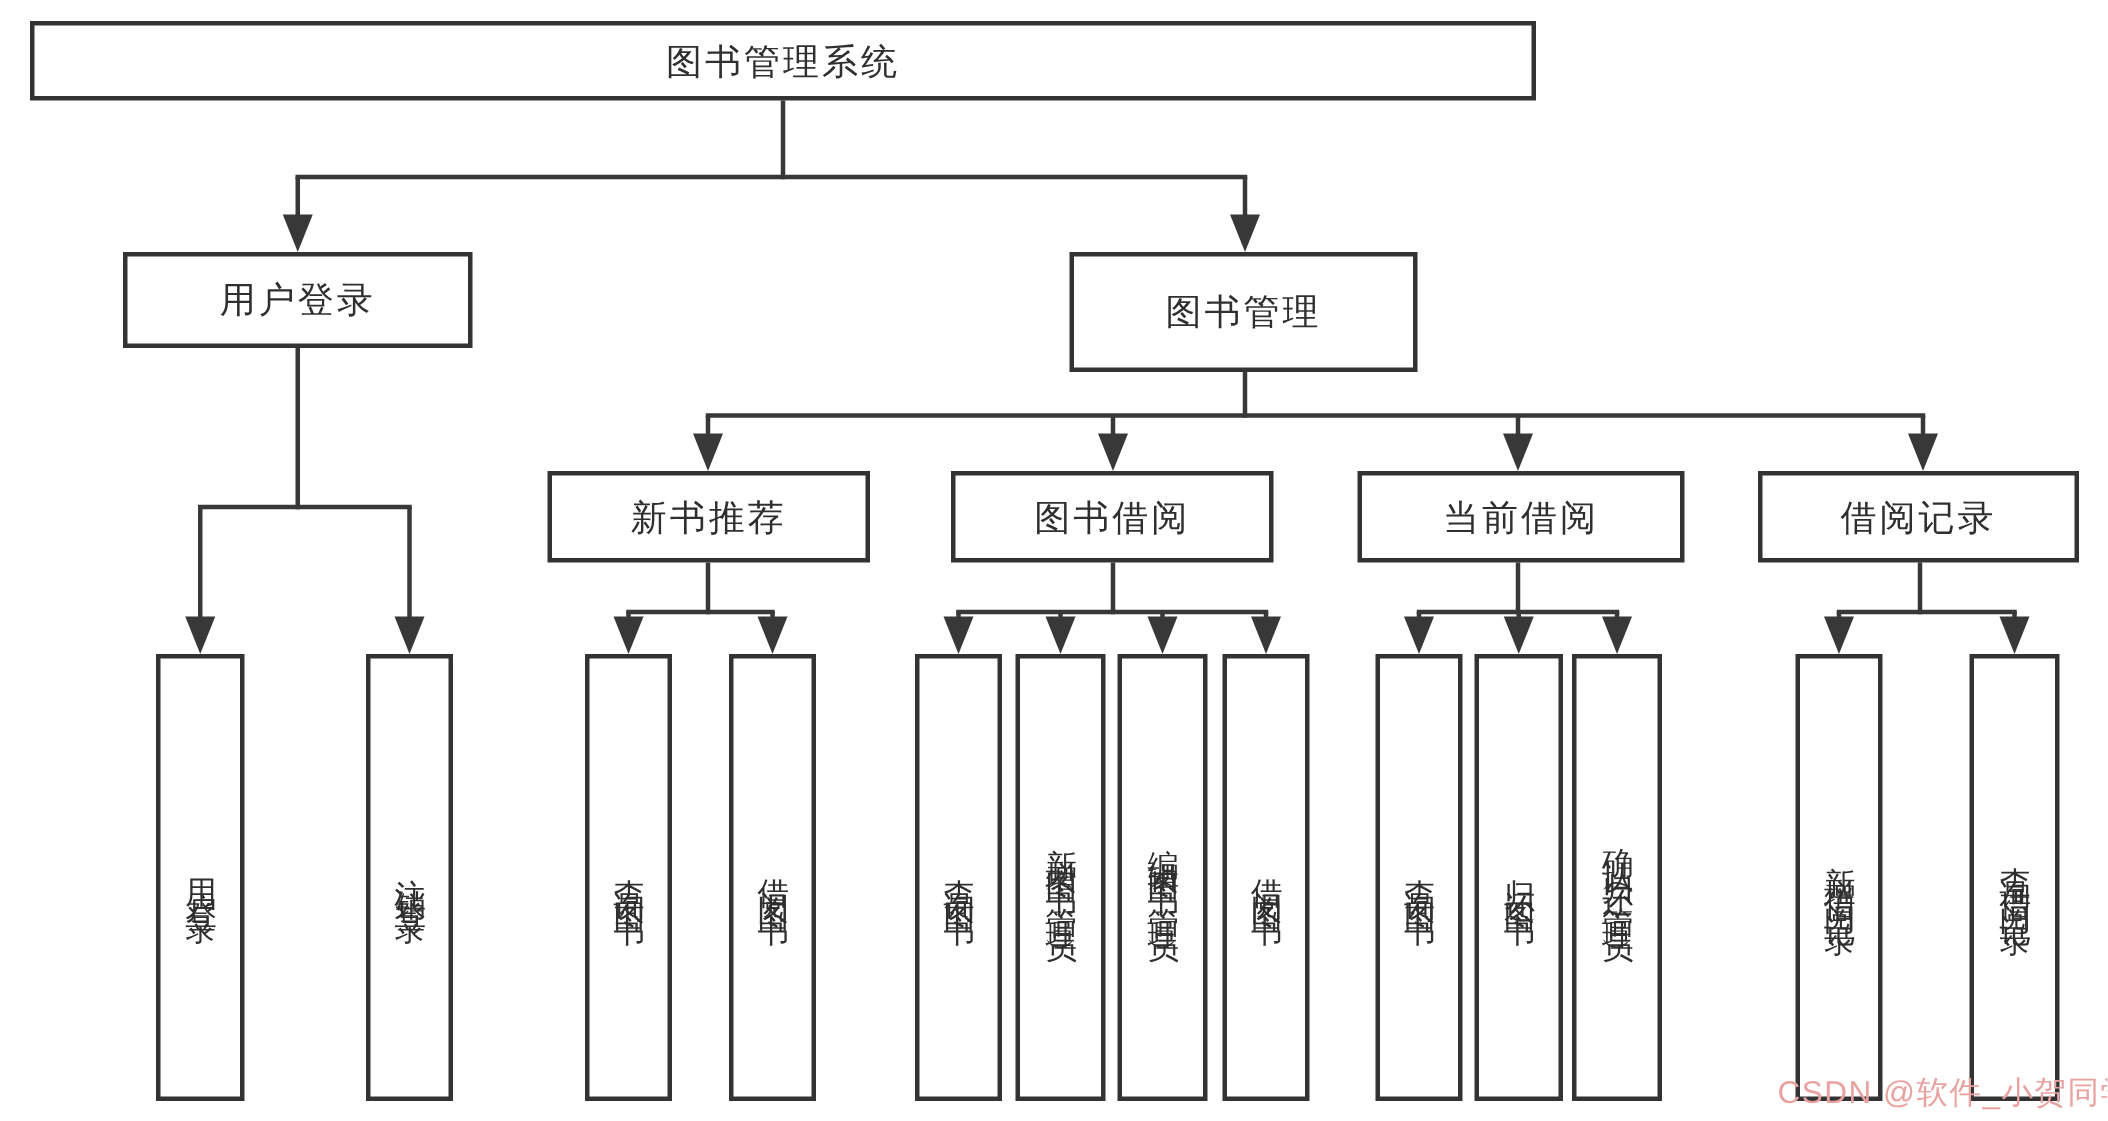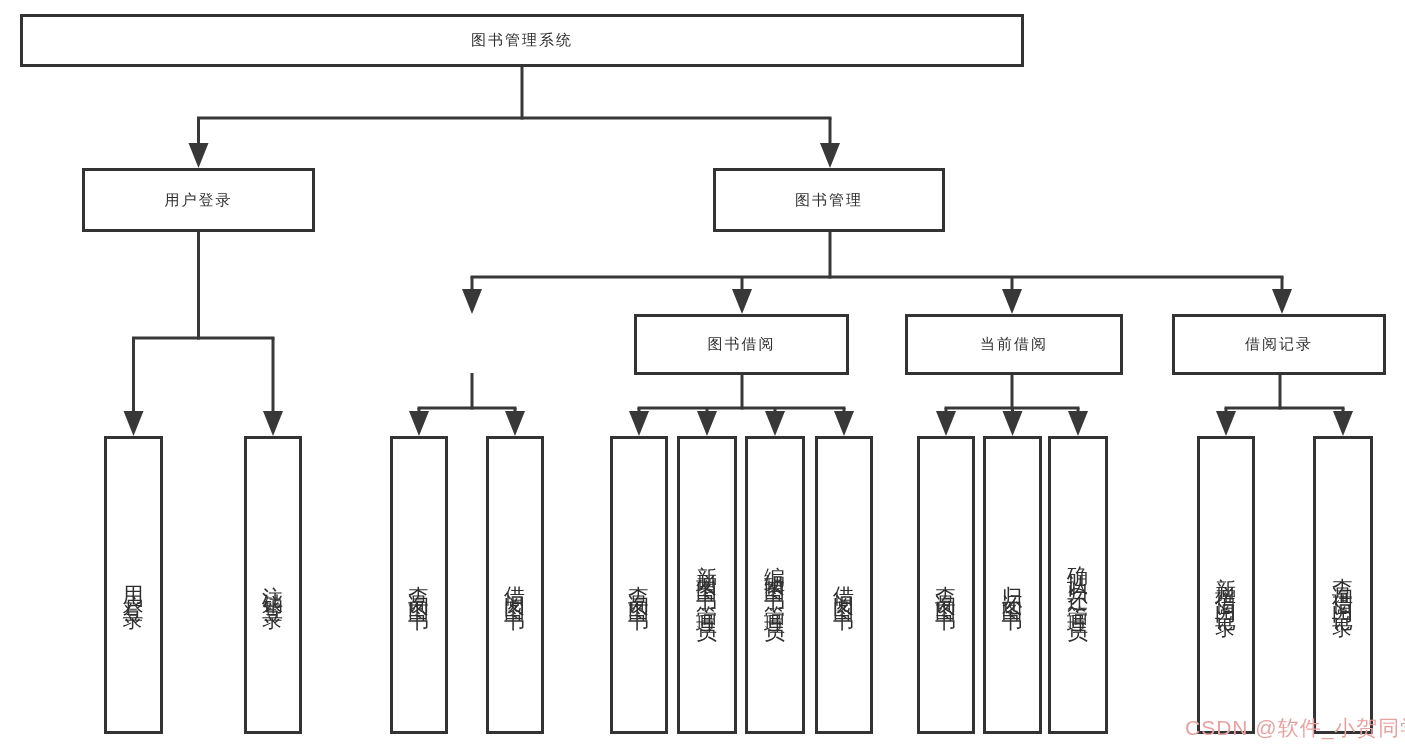--- a/index.html
+++ b/index.html
@@ -24,28 +24,28 @@
   .box {
     position: absolute;
     background: #ffffff;
     border: 3px solid #333333;
     display: flex;
     align-items: center;
     justify-content: center;
     text-align: center;
   }
   .hbox {
-    font-size: 15px;
+    font-size: 24px;
     letter-spacing: 2px;
     white-space: nowrap;
     text-align: right;
   }
   .root  { left: 20px;  top: 14px;  width: 1004px; height: 53px; }
   .b-user{ left: 82px;  top: 168px; width: 233px;  height: 64px; }
-  .b-mgmt{ left: 713px; top: 168px; width: 232px;  height: 64px; }
+  .b-mgmt{ left: 713px; top: 168px; width: 232px;  height: 80px; }
   .g0 { left: 365px;  top: 314px; width: 215px; height: 61px; }
   .g1 { left: 634px;  top: 314px; width: 215px; height: 61px; }
   .g2 { left: 905px;  top: 314px; width: 218px; height: 61px; }
   .g3 { left: 1172px; top: 314px; width: 214px; height: 61px; }
   .leaf {
     top: 436px;
     height: 298px;
     writing-mode: vertical-rl;
     text-orientation: mixed;
     font-size: 21px;
@@ -141,20 +141,21 @@
     <line x1="1343" y1="408" x2="1343" y2="413"></line>
     <polygon points="1216,411 1236,411 1226,436"></polygon>
     <polygon points="1333,411 1353,411 1343,436"></polygon>
   </svg>
 
   <div class="box hbox root">图书管理系统</div>
 
   <div class="box hbox b-user">用户登录</div>
   <div class="box hbox b-mgmt">图书管理</div>
 
+  <div class="box hbox g0">新书推荐</div>
   <div class="box hbox g1">图书借阅</div>
   <div class="box hbox g2">当前借阅</div>
   <div class="box hbox g3">借阅记录</div>
 
   <div class="box leaf l1">用户登录</div>
   <div class="box leaf l2">注销登录</div>
 
   <div class="box leaf l3">查询图书</div>
   <div class="box leaf l4">借阅图书</div>
 

